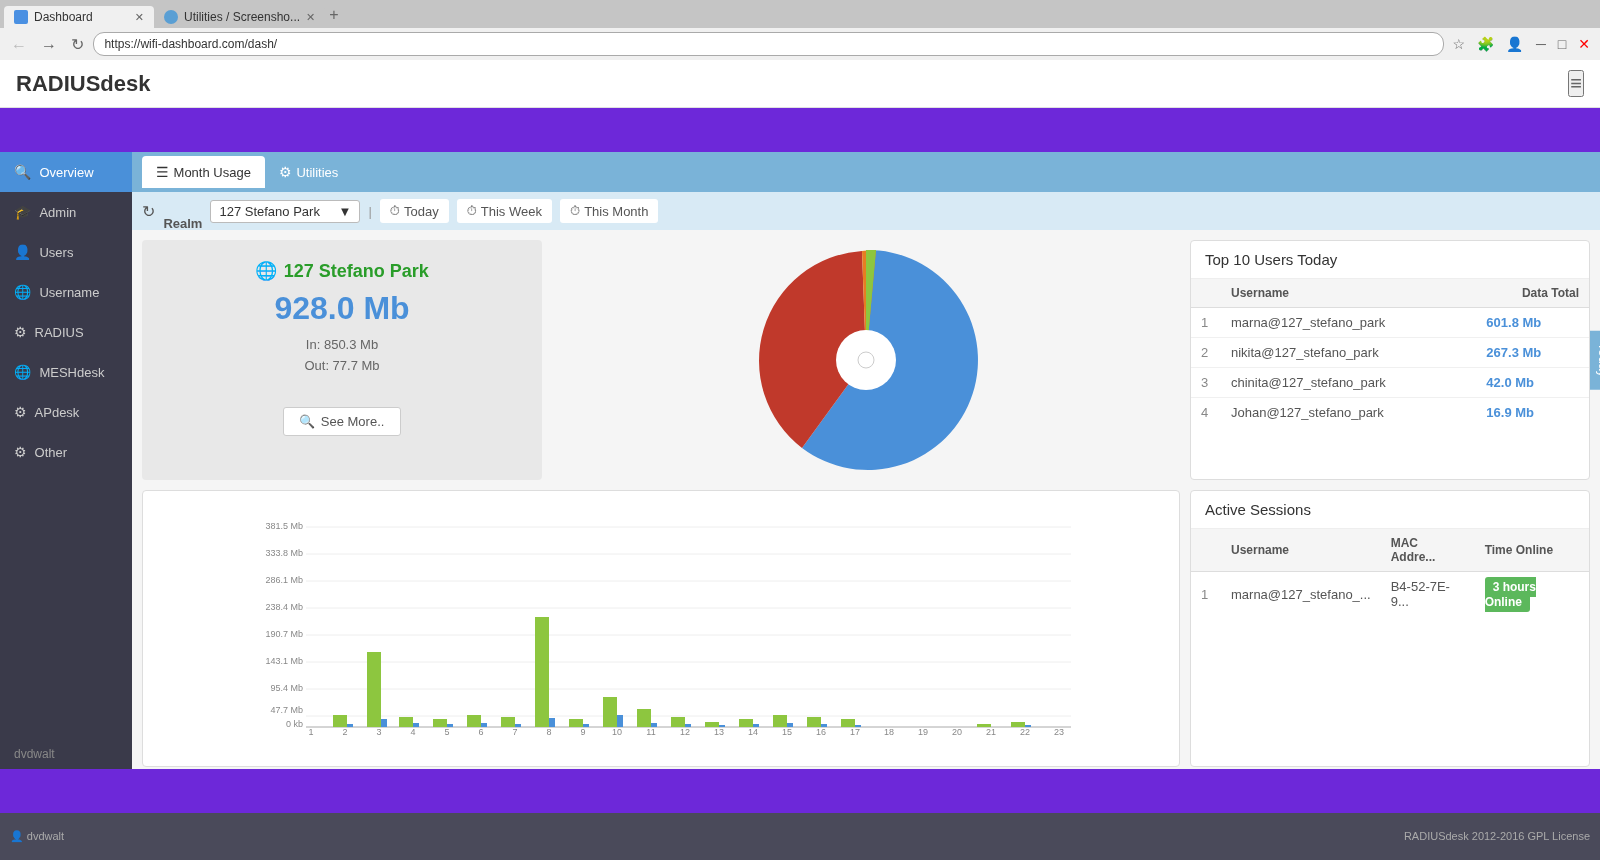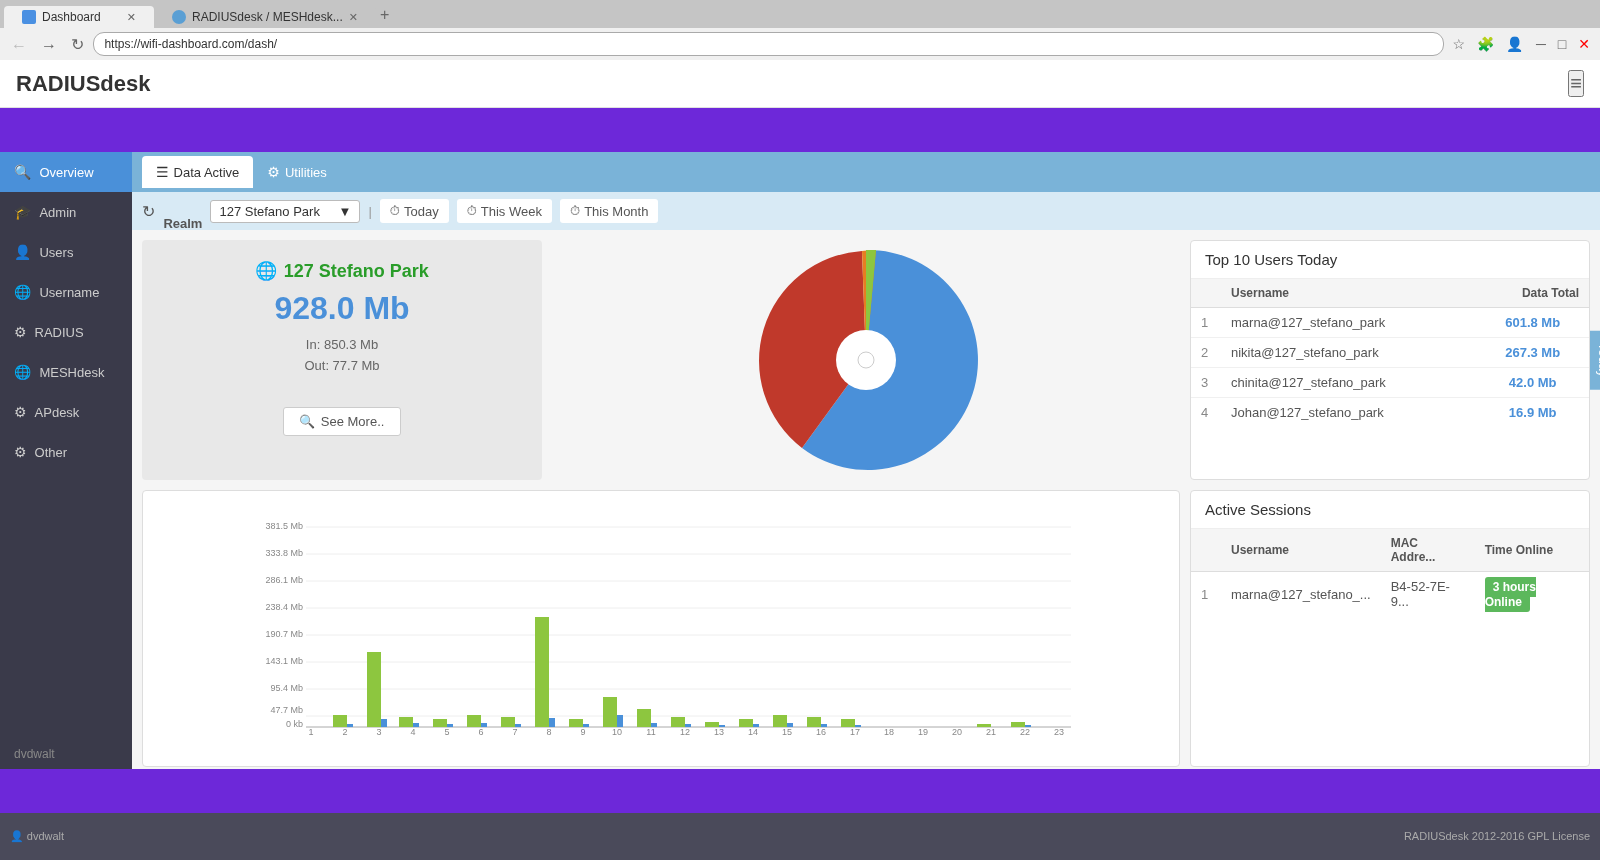--- a/index.html
+++ b/index.html
@@ -1,21 +1,21 @@
 <!DOCTYPE html>
 <html><head>
   <meta charset="utf-8">
   <style>
     * { box-sizing: border-box; margin: 0; padding: 0; }
     body { font-family: Arial, sans-serif; font-size: 13px; background: #f0f0f0; overflow: hidden; }
 
     
     .browser-chrome { background: #ddd; height: 60px; display: flex; flex-direction: column; }
     .browser-tabs { display: flex; align-items: flex-end; height: 28px; background: #c5c5c5; padding: 0 4px; }
-    .browser-tab { display: flex; align-items: center; background: #ddd; padding: 4px 18px; border-radius: 4px 4px 0 0; font-size: 12px; color: #333; gap: 6px; min-width: 150px; }
+    .browser-tab { display: flex; align-items: center; background: #ddd; padding: 4px 10px; border-radius: 4px 4px 0 0; font-size: 12px; color: #333; gap: 6px; min-width: 150px; }
     .browser-tab.active { background: #f0f0f0; }
     .browser-tab-icon { width: 14px; height: 14px; background: #4a90e2; border-radius: 2px; }
     .browser-tab-close { margin-left: auto; color: #666; cursor: pointer; font-size: 11px; }
     .browser-tab2-icon { width: 14px; height: 14px; background: #5a9fd4; border-radius: 50%; }
     .browser-toolbar { display: flex; align-items: center; height: 32px; background: #f0f0f0; padding: 0 6px; gap: 4px; }
     .browser-nav-btn { background: none; border: none; cursor: pointer; color: #666; font-size: 16px; padding: 2px 5px; }
     .browser-nav-btn.disabled { color: #bbb; }
     .browser-url-bar { flex: 1; height: 24px; border: 1px solid #aaa; border-radius: 11px; padding: 0 10px; font-size: 12px; background: white; color: #333; }
     .browser-action-btn { background: none; border: none; cursor: pointer; color: #666; font-size: 14px; padding: 2px 4px; }
 
@@ -67,21 +67,21 @@
     
     .pie-area { grid-row: 1; grid-column: 2; display: flex; align-items: center; justify-content: center; }
 
     
     .top-users-panel { grid-row: 1; grid-column: 3; background: white; border: 1px solid #ddd; border-radius: 4px; }
     .panel-title { padding: 10px 14px; font-size: 15px; font-weight: normal; color: #333; border-bottom: 1px solid #eee; }
     .data-table { width: 100%; border-collapse: collapse; }
     .data-table th { background: #f5f5f5; padding: 7px 10px; text-align: left; font-size: 12px; color: #555; border-bottom: 1px solid #ddd; font-weight: bold; }
     .data-table th.right { text-align: right; }
     .data-table td { padding: 7px 10px; font-size: 13px; color: #555; border-bottom: 1px solid #f0f0f0; }
-    .data-table td.right { text-align: center; color: #4a90d9; font-weight: bold; }
+    .data-table td.right { text-align: left; color: #4a90d9; font-weight: bold; }
     .data-table td.num { color: #888; }
     .data-table tr:last-child td { border-bottom: none; }
 
     
     .bar-chart-area { grid-row: 2; grid-column: 1 / 3; background: white; border: 1px solid #ddd; border-radius: 4px; padding: 26px; }
 
     
     .active-sessions-panel { grid-row: 2; grid-column: 3; background: white; border: 1px solid #ddd; border-radius: 4px; }
     .online-badge { background: #5cb85c; color: white; padding: 3px 8px; border-radius: 3px; font-size: 12px; font-weight: bold; }
 
@@ -96,21 +96,21 @@
 
 <div class="browser-chrome">
   <div class="browser-tabs">
     <div class="browser-tab active">
       <div class="browser-tab-icon"></div>
       <span>Dashboard</span>
       <span class="browser-tab-close">✕</span>
     </div>
     <div class="browser-tab" style="background:#c5c5c5;">
       <div class="browser-tab2-icon"></div>
-      <span>RADIUSdesk / MESHdesk...</span>
+      <span>Utilities / Screensho...</span>
       <span class="browser-tab-close">✕</span>
     </div>
     <span style="color:#666;padding:4px;cursor:pointer;font-size:16px;">+</span>
   </div>
   <div class="browser-toolbar">
     <button class="browser-nav-btn disabled">←</button>
     <button class="browser-nav-btn">→</button>
     <button class="browser-nav-btn">↻</button>
     <input class="browser-url-bar" type="text" value="https://wifi-dashboard.com/dash/" style="">
     <button class="browser-action-btn">☆</button>
@@ -167,21 +167,21 @@
       <div class="sidebar-bottom">
         <span>dvdwalt</span>
       </div>
     </div>
 
     <div class="content">
 
       <div class="top-nav">
         <div class="top-nav-tab active">
           <span class="top-nav-tab-icon">☰</span>
-          <span>Data Active</span>
+          <span>Month Usage</span>
         </div>
         <div class="top-nav-tab">
           <span class="top-nav-tab-icon">⚙</span>
           <span>Utilities</span>
         </div>
       </div>
 
       <div class="filter-bar">
         <button class="refresh-btn">↻</button>
         <span class="realm-label">Realm</span>

